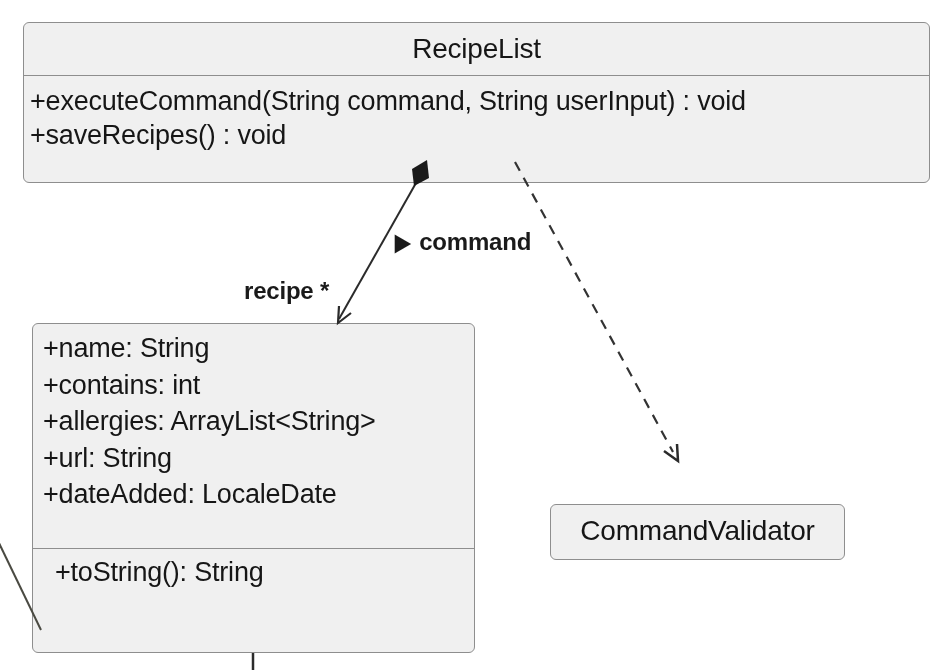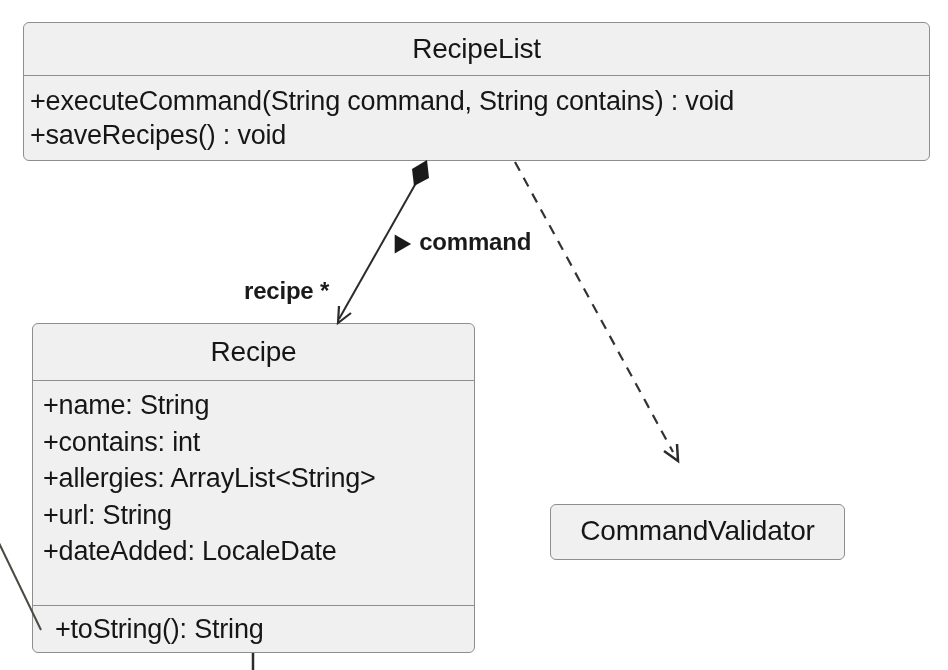--- a/index.html
+++ b/index.html
@@ -43,21 +43,21 @@
   }
   .uml-section {
     box-sizing: border-box;
     font-size: 27px;
     white-space: nowrap;
     overflow: hidden;
   }
   .uml-row { white-space: nowrap; }
 
   
-  #box-recipelist { left: 23px; top: 22px; width: 907px; height: 139px; }
+  #box-recipelist { left: 23px; top: 22px; width: 907px; height: 161px; }
   #box-recipelist .uml-title { height: 53px; line-height: 51px; }
   #box-recipelist .uml-section { padding: 8px 0 0 6px; line-height: 34px; }
 
   
   #box-recipe { left: 32px; top: 323px; width: 443px; height: 330px; }
   #box-recipe .uml-title { height: 57px; line-height: 55px; }
   #box-recipe .uml-attrs {
     height: 225px;
     padding: 6px 0 12px 10px;
     line-height: 36.5px;
@@ -107,27 +107,26 @@
     <polyline points="677,444 678,461 664,451" fill="none" stroke="#2b2b2b" stroke-width="2.5"></polyline>
 
     <line x1="-2" y1="541" x2="41" y2="630" stroke="#4a4a42" stroke-width="2"></line>
 
     <line x1="253" y1="653" x2="253" y2="672" stroke="#2b2b2b" stroke-width="2.5"></line>
   </svg>
 
   <div class="uml-class" id="box-recipelist">
     <div class="uml-title">RecipeList</div>
     <div class="uml-section">
-      <div class="uml-row">+executeCommand(String command, String contains) : void</div>
+      <div class="uml-row">+executeCommand(String command, String userInput) : void</div>
       <div class="uml-row">+saveRecipes() : void</div>
     </div>
   </div>
 
   <div class="uml-class" id="box-recipe">
-    <div class="uml-title">Recipe</div>
     <div class="uml-section uml-attrs">
       <div class="uml-row">+name: String</div>
       <div class="uml-row">+contains: int</div>
       <div class="uml-row">+allergies: ArrayList&lt;String&gt;</div>
       <div class="uml-row">+url: String</div>
       <div class="uml-row">+dateAdded: LocaleDate</div>
     </div>
     <div class="uml-section uml-methods">
       <div class="uml-row">+toString(): String</div>
     </div>

